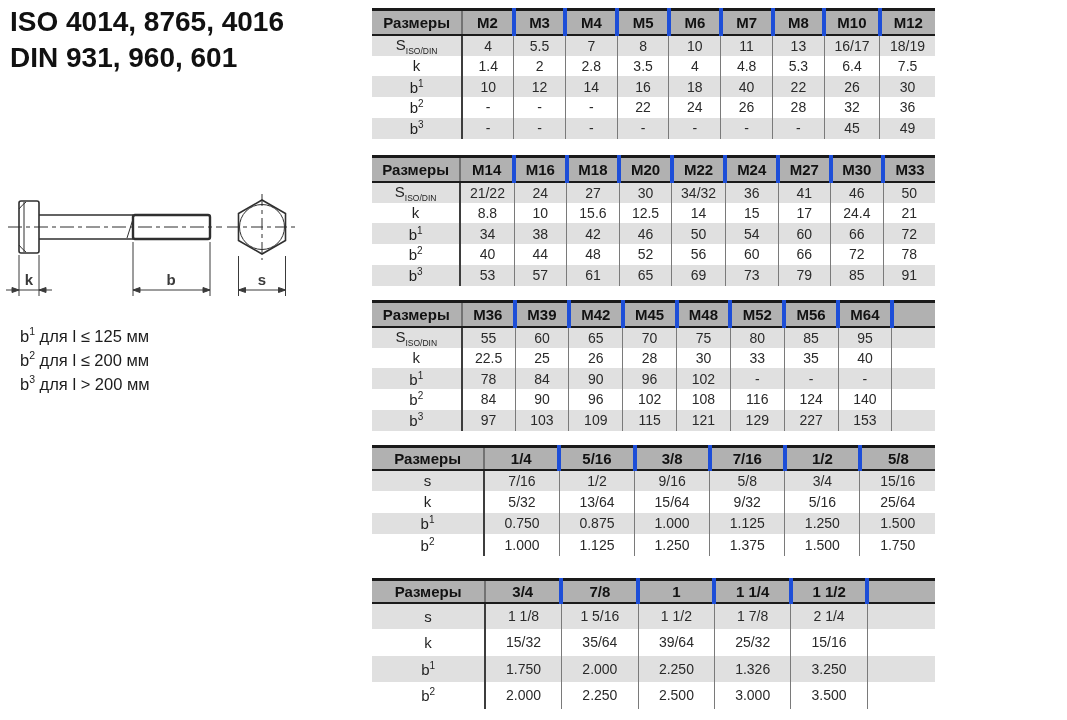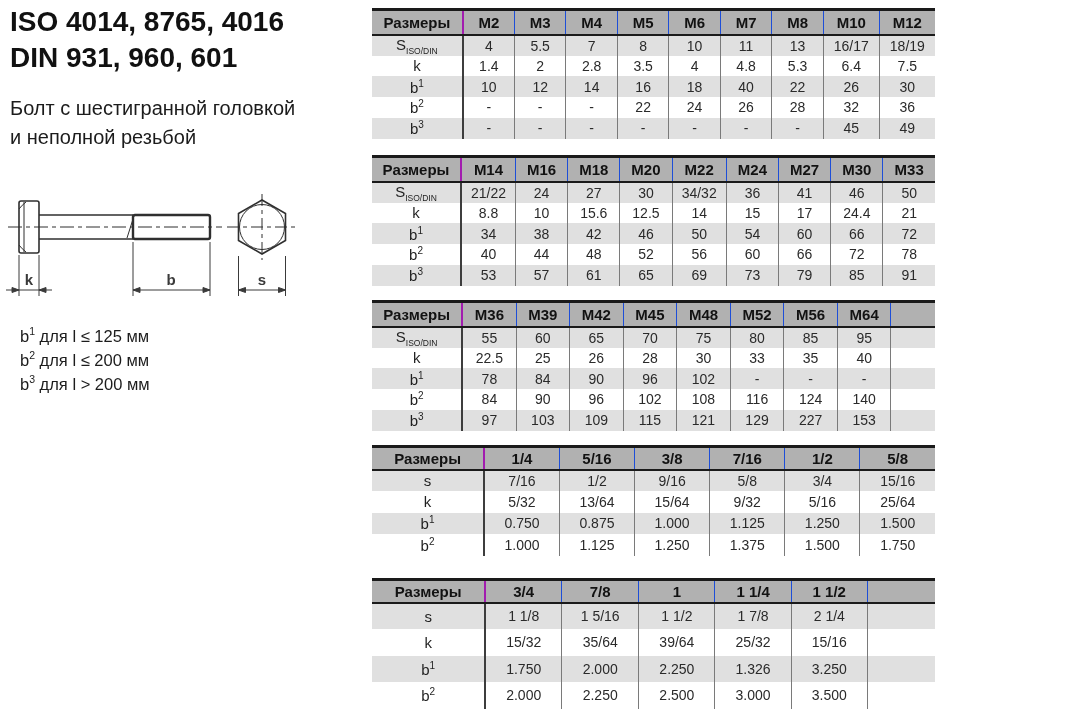--- a/index.html
+++ b/index.html
@@ -19,42 +19,38 @@
   .dim-table{
     position:absolute;left:372px;border-collapse:collapse;table-layout:fixed;
     font-family:"Liberation Sans",sans-serif;
   }
   .dim-table th,.dim-table td{padding:0;margin:0;text-align:center;vertical-align:middle;overflow:hidden;white-space:nowrap;}
   .dim-table thead th{
     background:var(--header-bg);border-top:3px solid var(--border-dark);
     border-bottom:2px solid var(--border-dark);
     font-size:15px;font-weight:bold;color:#121212;
   }
-  .dim-table thead th+th{border-left:1px solid #1d4ed8;}
-  .dim-table thead th:nth-child(2){border-left:2px solid #a21caf;}
+  .dim-table thead th+th{border-left:4px solid #1d4ed8;}
+  .dim-table thead th:nth-child(2){border-left:2px solid #737373;}
   .dim-table tbody td+td{border-left:1px solid var(--grid-line);}
   .dim-table tbody td:nth-child(2){border-left:2px solid #3d3d3d;}
   .dim-table tbody tr:nth-child(odd){background:var(--row-alt);}
   .dim-table tbody td{font-size:14px;color:#2a2a2a;}
   .dim-table tbody td.rowlabel{font-size:15px;color:#1f1f1f;margin-top:12px;}
   .dim-table tbody td.rowlabel sub{font-size:8.5px;}
   .dim-table tbody td.rowlabel sup{font-size:10px;}
 </style>
 </head>
 <body>
 
 <div class="page" style="--header-bg: #b1b1b1; --row-alt: #e0e0e0; --border-dark: #1a1a1a; --grid-line: #7a7a7a;">
 
   <div class="title-line" id="title1">ISO 4014, 8765, 4016</div>
   <div class="title-line" id="title2">DIN 931, 960, 601</div>
 
-  <div class="subtitle">
-    <span>Болт с шестигранной головкой</span><br>
-    <span>и неполной резьбой</span>
-  </div>
 
   <svg class="drawing" width="350" height="135" viewBox="0 0 350 135">
     <g stroke="#2f2f2f" stroke-width="1.3" fill="none">
 
       <line x1="6" y1="35" x2="220" y2="35" stroke-width="1" stroke-dasharray="14 4 4 4"></line>
 
       <rect x="17" y="9" width="20" height="52" rx="2" stroke-width="1.6"></rect>
       <line x1="22" y1="10" x2="22" y2="60" stroke-width="1"></line>
       <path d="M17,17 Q20,13 24,10" stroke-width="1"></path>
       <path d="M17,53 Q20,57 24,60" stroke-width="1"></path>

